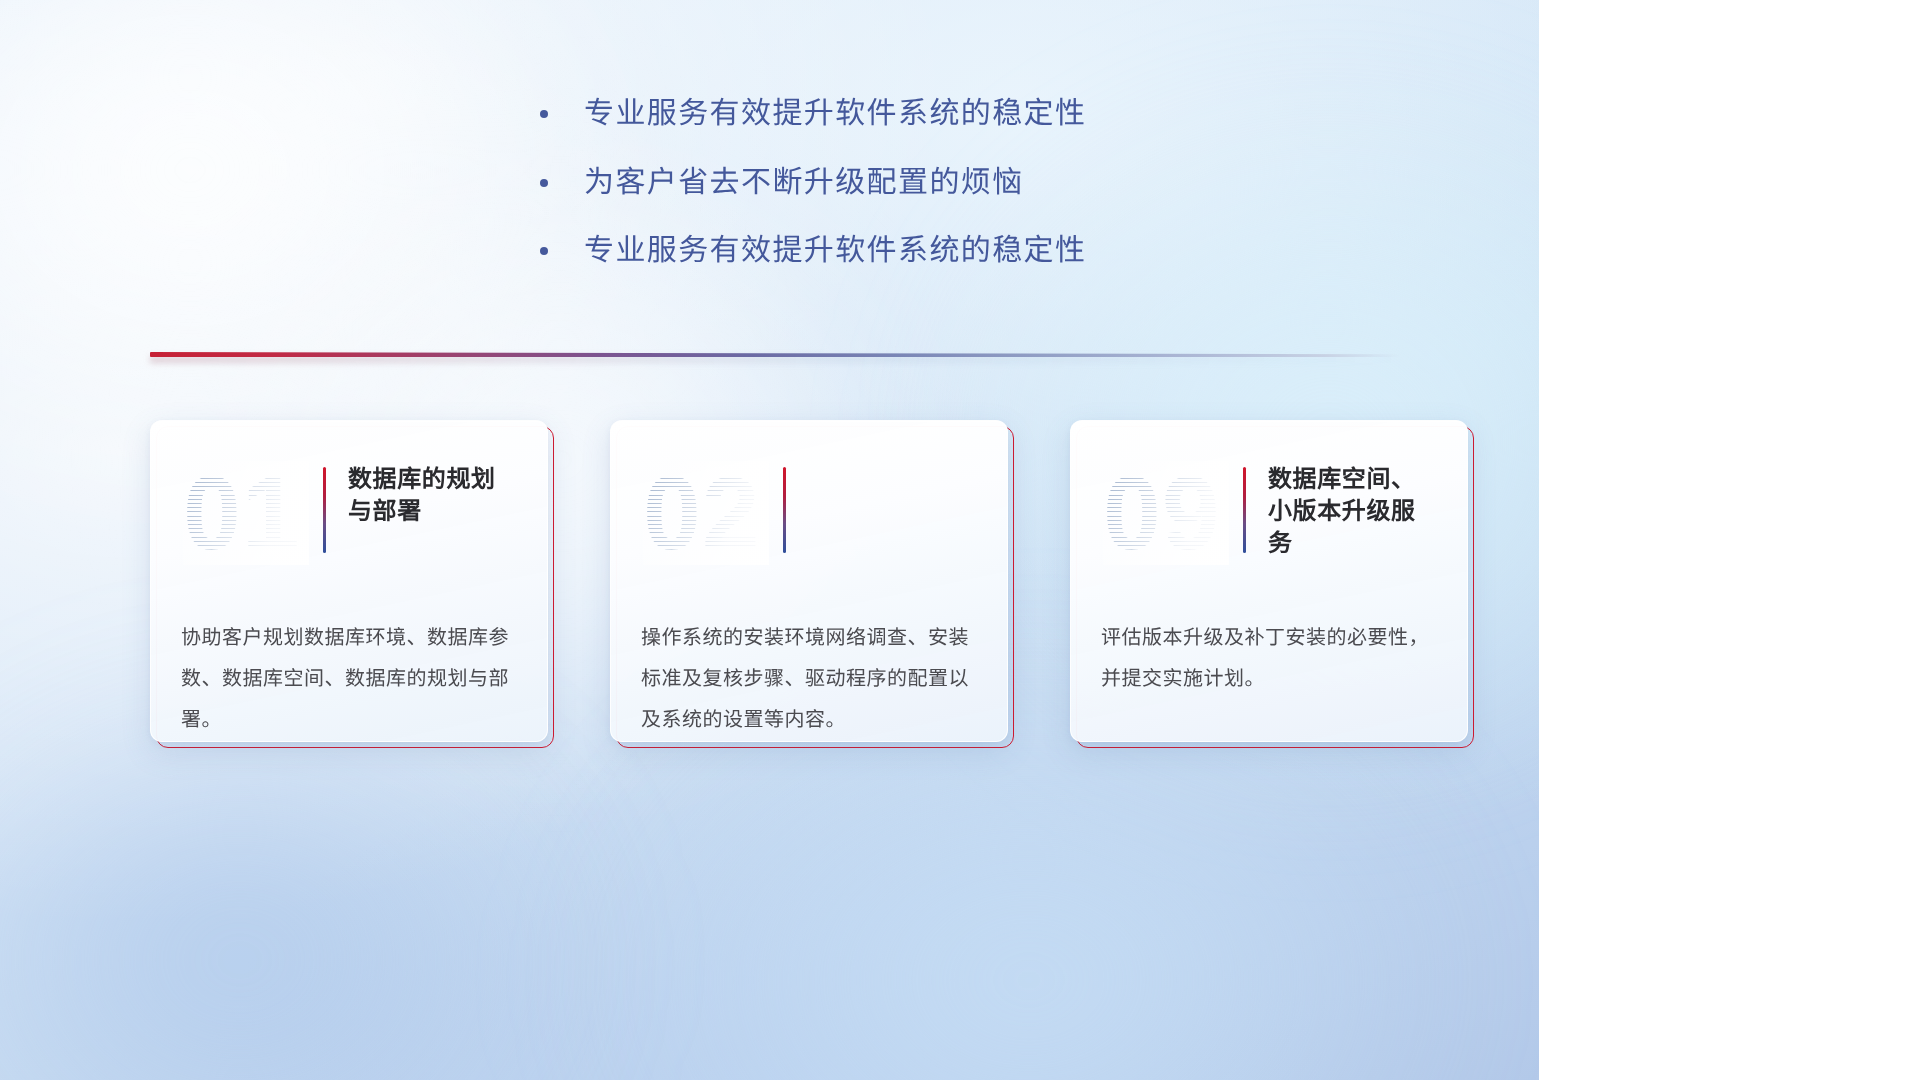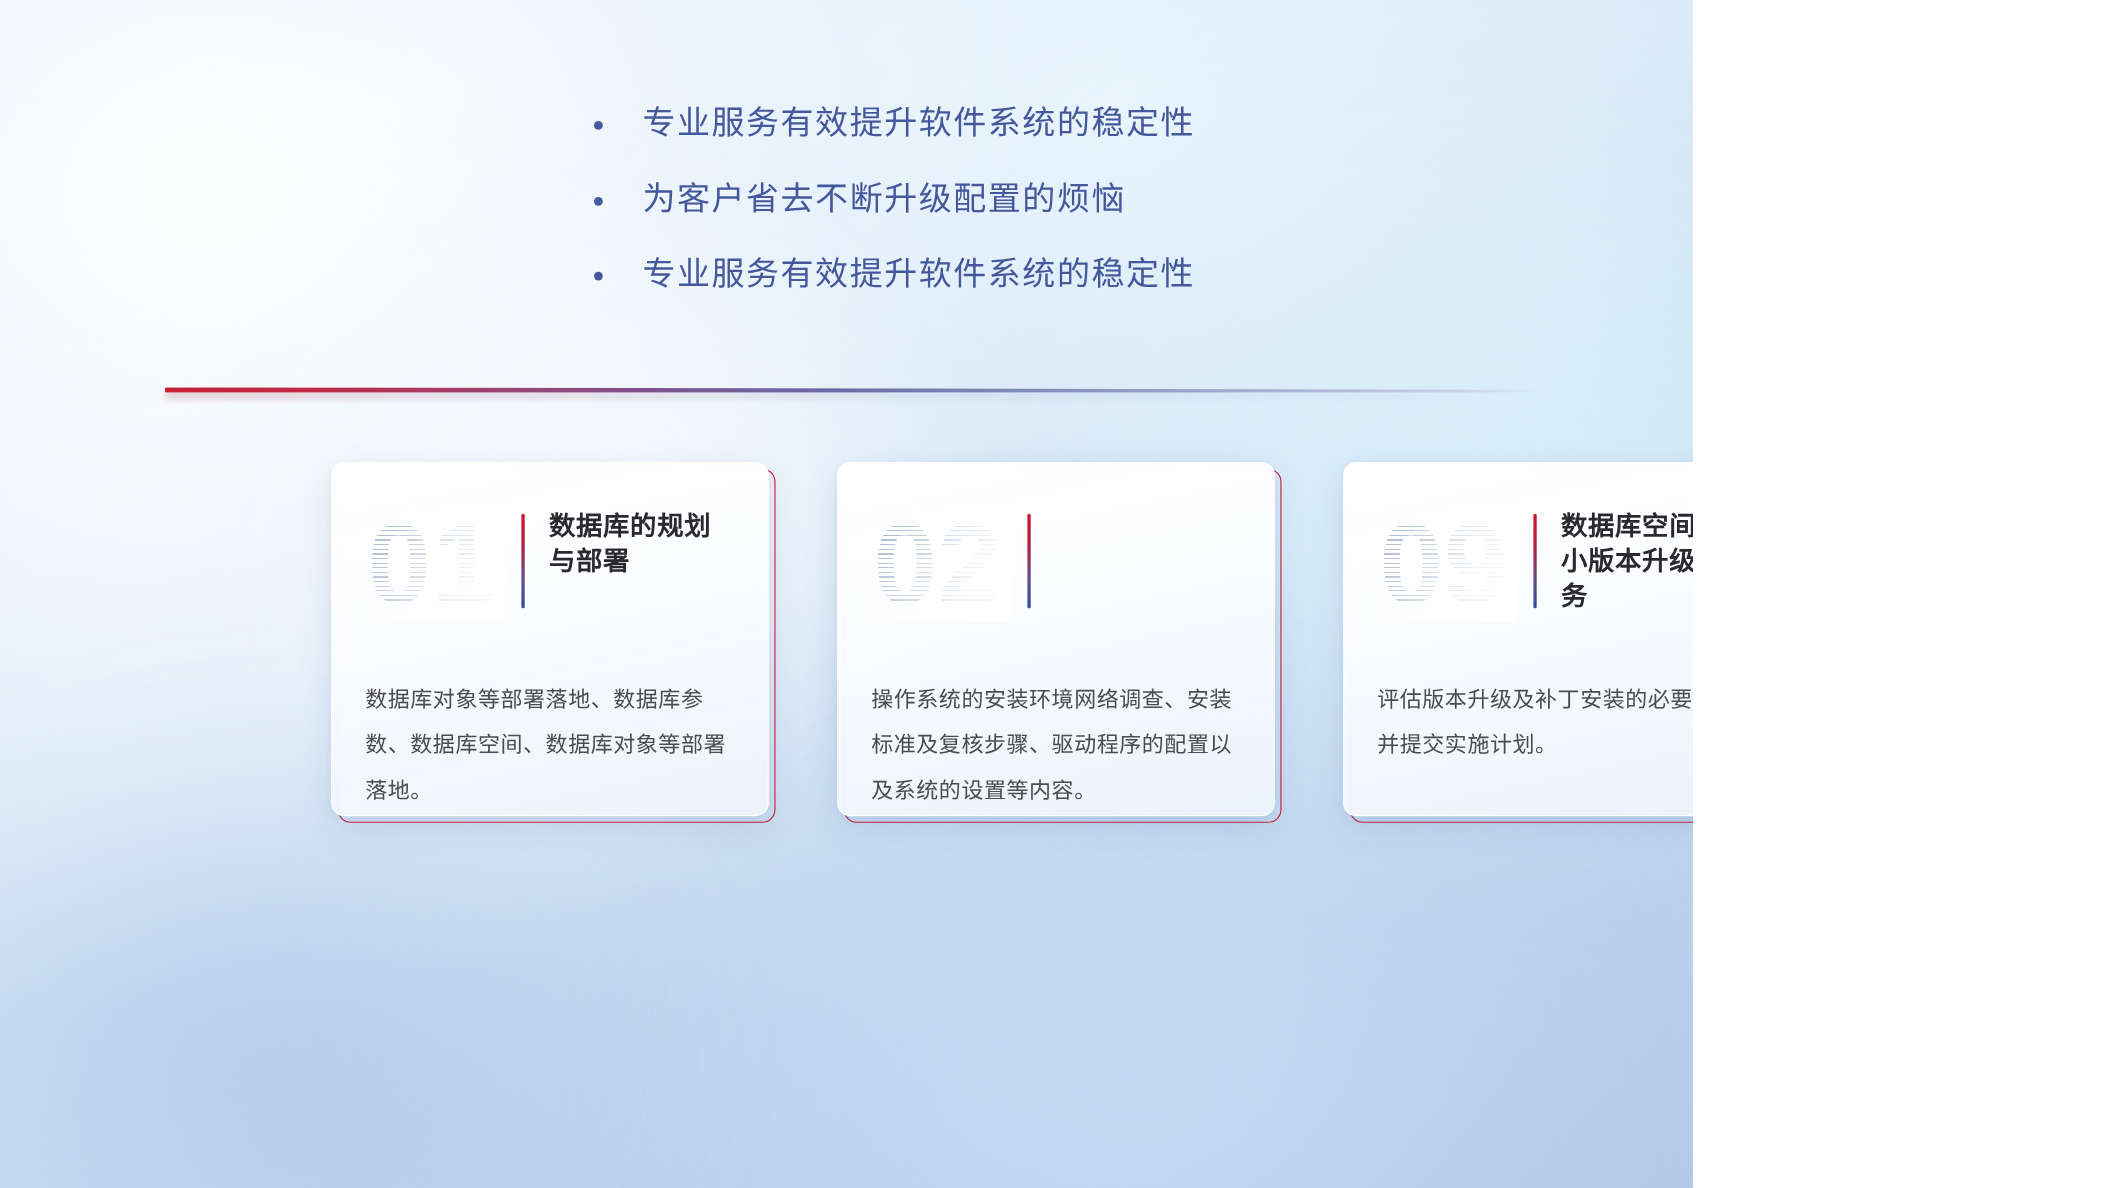--- a/index.html
+++ b/index.html
@@ -97,21 +97,20 @@
     filter:blur(3px);
   }
 
   
   .cards {
     position:absolute;
     left:150px; top:420px;
     width:1620px;
     display:flex;
     gap:62px;
-    justify-content:center;
   }
   .card-outer {
     position:relative;
     width:398px; height:322px;
   }
   
   .card-outline {
     position:absolute;
     left:6px; top:6px;
     width:398px; height:322px;
@@ -233,21 +232,21 @@
   <div class="cards">
 
     <div class="card-outer">
       <div class="card-outline"></div>
       <div class="card">
         <div class="card-top">
           <div class="ghost-num">01</div>
           <div class="title-sep"></div>
           <div class="card-title">数据库的规划与部署</div>
         </div>
-        <div class="card-desc">数据库对象等部署落地、数据库参数、数据库空间、数据库对象等部署落地。</div>
+        <div class="card-desc">协助客户规划数据库环境、数据库参数、数据库空间、数据库的规划与部署。</div>
       </div>
     </div>
 
     <div class="card-outer">
       <div class="card-outline"></div>
       <div class="card">
         <div class="card-top">
           <div class="ghost-num">02</div>
           <div class="title-sep"></div>
         </div>

